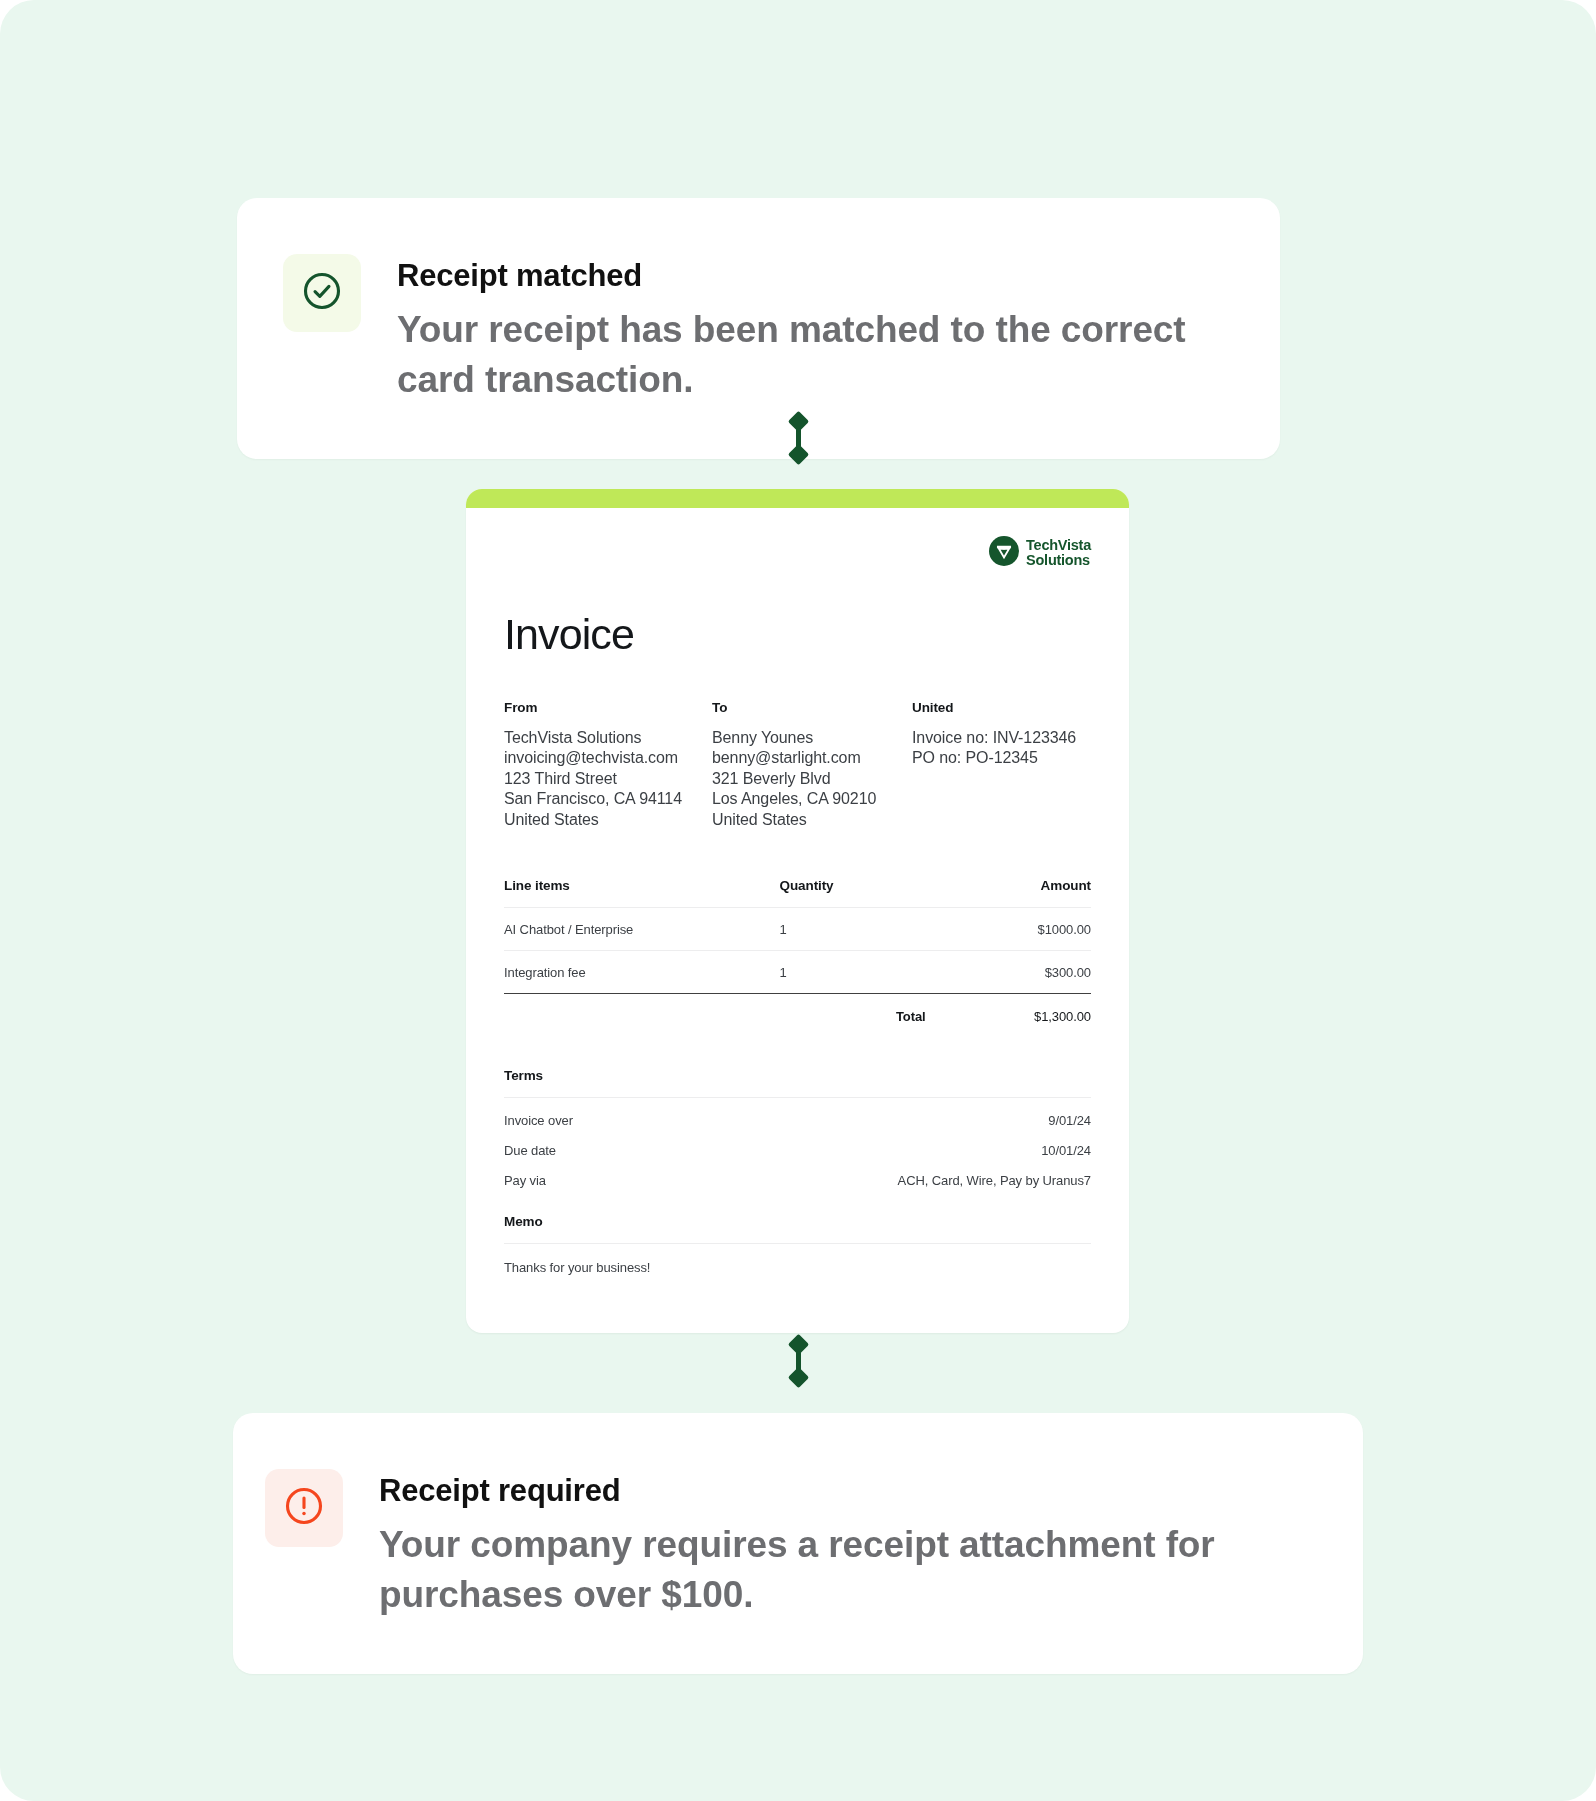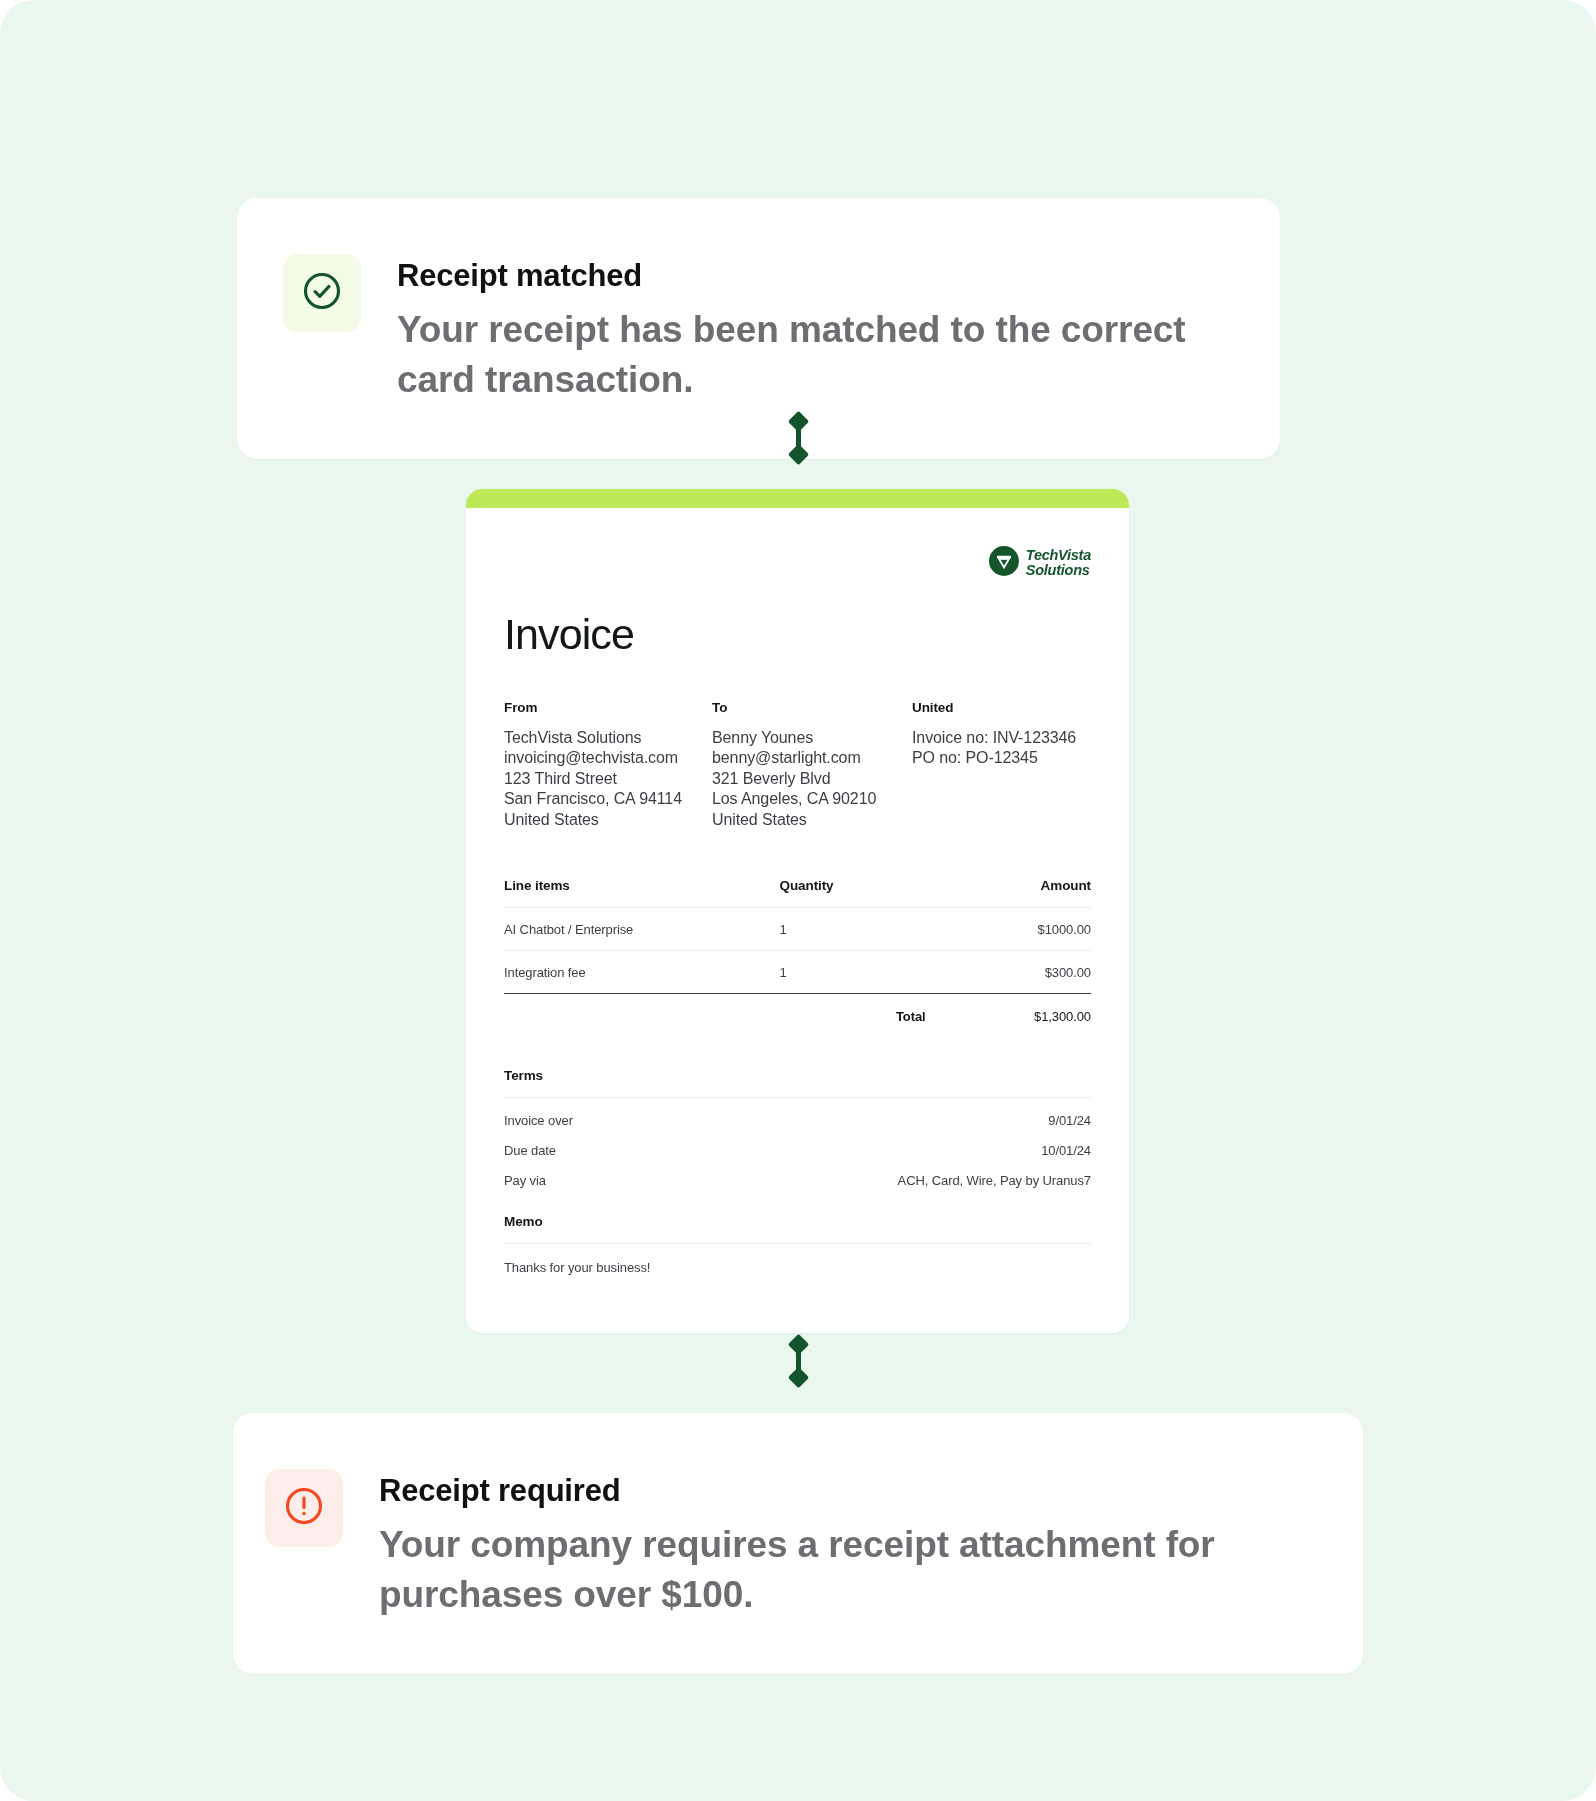--- a/index.html
+++ b/index.html
@@ -103,23 +103,22 @@
     height: 19px;
     background: #bfe858;
   }
   #invoice-inner {
     padding: 28px 38px 58px 38px;
   }
 
   .inv-logo-row {
     display: flex;
     justify-content: flex-end;
-    align-items: flex-end;
+    align-items: flex-start;
     height: 44px;
-    font-style: italic;
   }
   .inv-logo {
     display: flex;
     align-items: center;
     gap: 7px;
   }
   .inv-logo-mark { flex: 0 0 auto; }
   .inv-logo-text {
     font-size: 14.5px;
     font-weight: 700;

